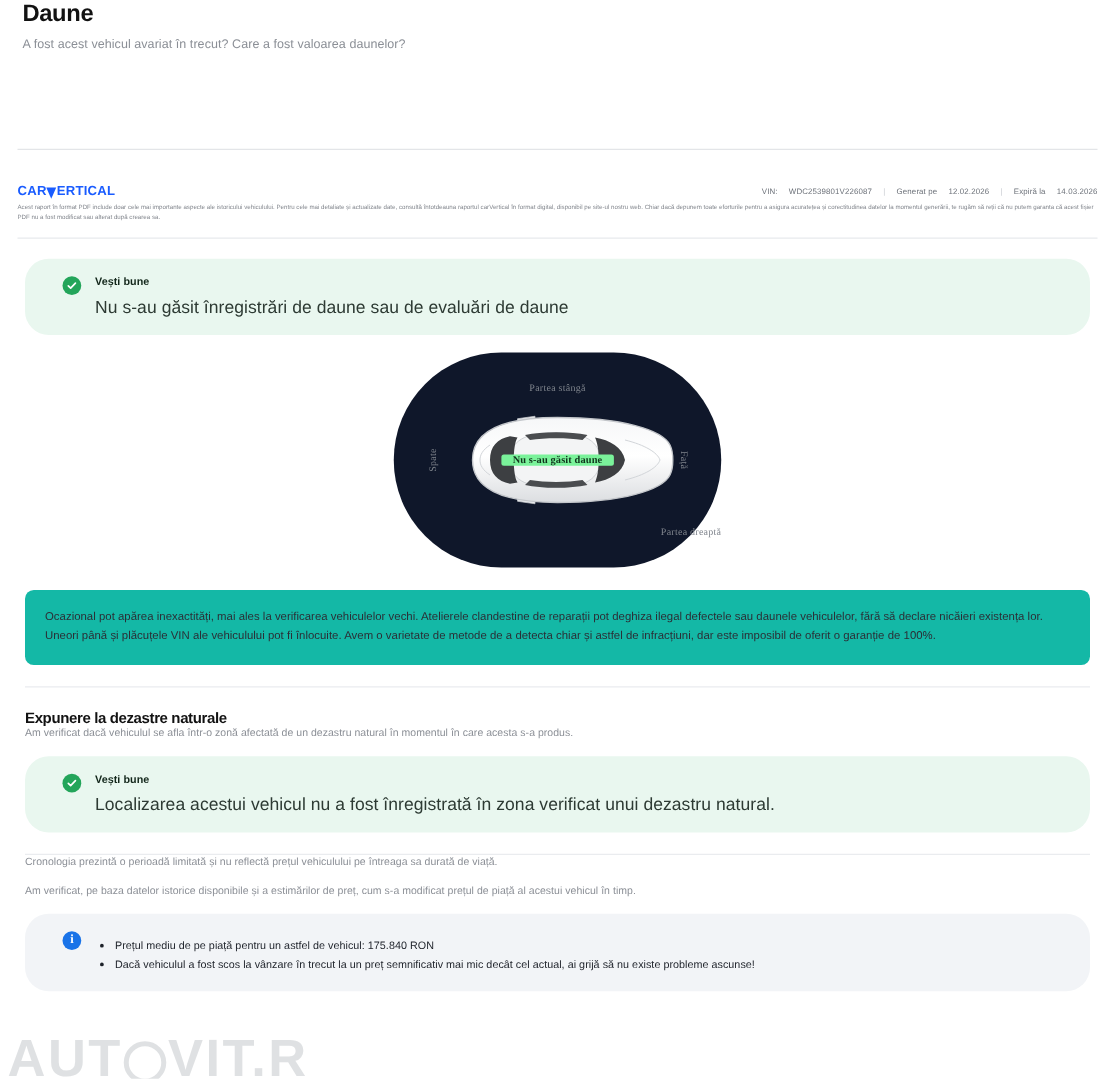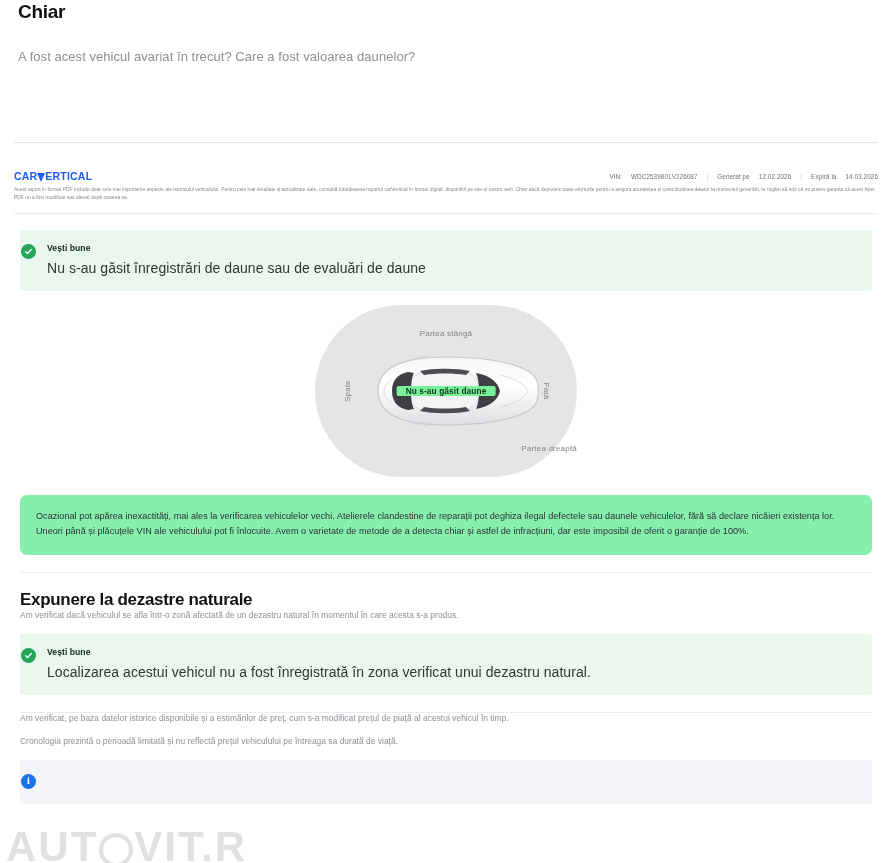--- a/index.html
+++ b/index.html
@@ -30,23 +30,23 @@
   }
   .page-title {
     font-size: 19px;
     font-weight: bold;
     letter-spacing: -0.3px;
     margin: 0;
     padding-top: 1px;
     color: #121212;
   }
   .page-subtitle {
-    font-size: 13px;
+    font-size: 10px;
     color: #8b8f96;
-    margin-top: 26px;
+    margin-top: 7px;
     letter-spacing: 0.05px;
   }
 
   
   .header-rule {
     border-top: 1px solid #e3e5e8;
     margin: 0 14px;
     margin-top: 78px;
   }
   .brand-row {
@@ -103,22 +103,22 @@
     border-top: 1px solid #e8eaed;
     margin: 11px 14px 0 14px;
   }
 
   
   .content {
     padding: 0 20px;
   }
 
   .alert {
-    border-radius: 3px;
-    padding: 13px 15px 15px 1px;
+    border-radius: 19px;
+    padding: 13px 15px 15px 30px;
     display: flex;
     gap: 11px;
     align-items: flex-start;
   }
   .alert-good { background: #e9f7ef; }
   .alert-info { background: #f2f4f7; }
 
   .alert-icon {
     flex: 0 0 auto;
     width: 15px;
@@ -166,25 +166,26 @@
   
   .diagram-wrap {
     display: flex;
     justify-content: center;
     margin-top: 14px;
   }
   .diagram {
     position: relative;
     width: 262px;
     height: 172px;
-    background: #e5e5e5;
+    background: #0f172a;
     border-radius: 86px;
     display: flex;
     align-items: center;
     justify-content: center;
+    font-family: Liberation Serif, serif;
   }
   .lbl {
     position: absolute;
     font-size: 8px;
     color: #7e838b;
     letter-spacing: 0.2px;
   }
   .lbl-top    { top: 24px; left: 0; right: 0; text-align: center; }
   .lbl-bottom { bottom: 24px; left: 0; right: 0; text-align: right; }
   .lbl-left {
@@ -209,36 +210,36 @@
     font-weight: bold;
     padding: 0 9px;
     border-radius: 2px;
     white-space: nowrap;
     letter-spacing: 0.1px;
   }
 
   
   .disclaimer {
     margin-top: 18px;
-    background: #86efac;
+    background: #14b8a6;
     border-radius: 7px;
     padding: 14px 16px 15px 16px;
     font-size: 9.1px;
     line-height: 1.72;
     color: #2b2f36;
     letter-spacing: 0.02px;
   }
 
   .section-rule {
     border-top: 1px solid #eaecef;
     margin: 17px 0 0 0;
   }
 
   .section-title {
-    font-size: 17px;
+    font-size: 12px;
     font-weight: bold;
     letter-spacing: -0.3px;
     color: #121212;
     margin: 17px 0 0 0;
   }
   .section-sub {
     font-size: 8.4px;
     color: #8b8f96;
     letter-spacing: 0.04px;
   }
@@ -269,21 +270,21 @@
     top: 6px;
     margin: 0 1px;
   }
 </style>
 </head>
 <body>
 
 <div class="page">
 
   <div class="top-block">
-    <h1 class="page-title">Chiar</h1>
+    <h1 class="page-title">Daune</h1>
     <div class="page-subtitle">A fost acest vehicul avariat în trecut? Care a fost valoarea daunelor?</div>
   </div>
 
   <div class="header-rule"></div>
 
   <div class="brand-row">
     <div class="logo">
       <span>CAR</span>
         <span class="chev"></span>
         <span>ERTICAL</span>
@@ -371,28 +372,32 @@
         </svg>
       </div>
       <div class="alert-body">
         <div class="alert-title">Vești bune</div>
         <div class="alert-text">Localizarea acestui vehicul nu a fost înregistrată în zona verificat unui dezastru natural.</div>
       </div>
     </div>
 
     <div class="section-rule"></div>
 
+    <div class="section-sub">Cronologia prezintă o perioadă limitată și nu reflectă prețul vehiculului pe întreaga sa durată de viață.</div>
     <div class="section-sub">Am verificat, pe baza datelor istorice disponibile și a estimărilor de preț, cum s-a modificat prețul de piață al acestui vehicul în timp.</div>
-    <div class="section-sub">Cronologia prezintă o perioadă limitată și nu reflectă prețul vehiculului pe întreaga sa durată de viață.</div>
 
     <div class="alert alert-info mt14">
       <div class="alert-icon icon-blue">
         <span class="info-glyph">i</span>
       </div>
       <div class="alert-body">
+        <ul class="alert-list">
+          <li>Prețul mediu de pe piață pentru un astfel de vehicul: 175.840 RON</li>
+          <li>Dacă vehiculul a fost scos la vânzare în trecut la un preț semnificativ mai mic decât cel actual, ai grijă să nu existe probleme ascunse!</li>
+        </ul>
       </div>
     </div>
 
   </div>
 
   <div class="watermark">
     <span>AUT</span><span class="dotr"></span><span>VIT.R</span>
   </div>
 
 </div>

